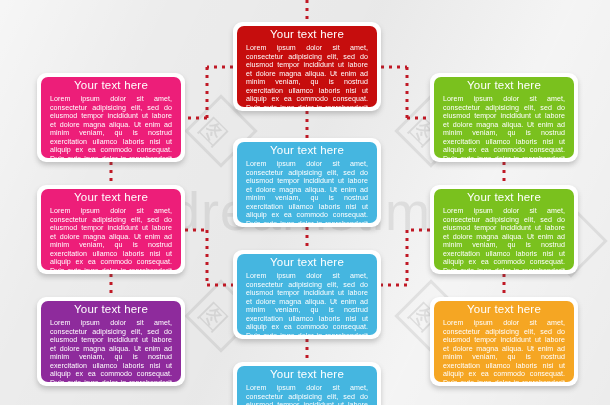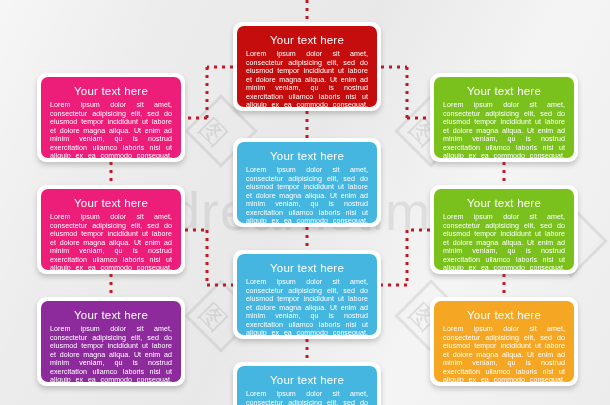--- a/index.html
+++ b/index.html
@@ -38,21 +38,21 @@
     background:#fff;
     border-radius:9px;
     padding:4px;
     box-shadow:0 3px 5px rgba(90,90,90,.30);
     box-sizing:border-box;
   }
   .card-inner{
     width:100%;height:100%;
     border-radius:7px;
     box-sizing:border-box;
-    padding:6px 9px 7px;
+    padding:0 9px 7px;
     overflow:hidden;
   }
   .card-title{
     color:#fff;text-align:center;
     font-size:11.5px;font-weight:400;
     line-height:14px;
     margin:1px 0 3px;
     letter-spacing:.2px;
   }
   .card-body{

